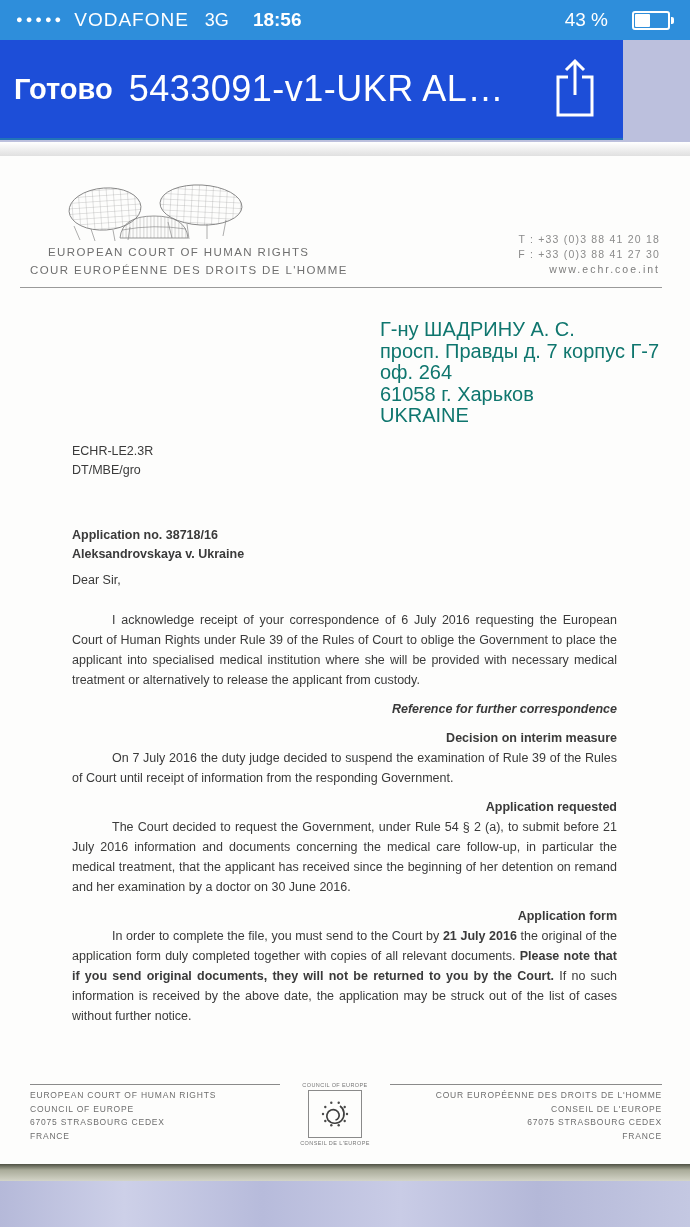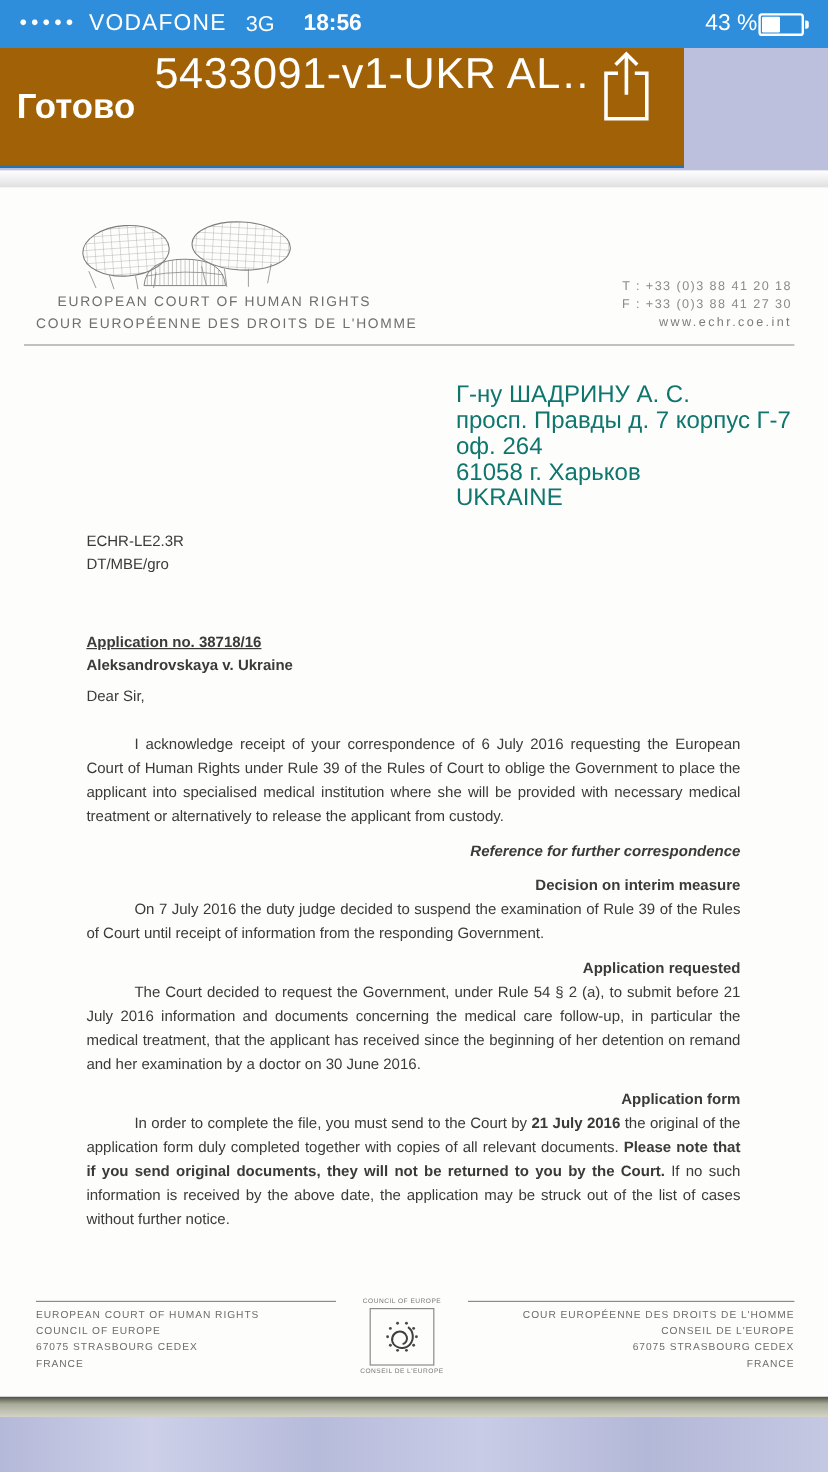--- a/index.html
+++ b/index.html
@@ -12,35 +12,35 @@
   .statusbar{
     position:absolute;top:0;left:0;width:690px;height:40px;
     background:#2e8edb;color:#fff;display:flex;align-items:center;
     padding:0 16px;box-sizing:border-box;font-size:18px;
   }
   .signal-dots{font-size:11px;letter-spacing:3px;margin-right:10px;margin-top:-2px;}
   .carrier{font-size:19px;letter-spacing:1px;margin-right:16px;text-align:right;}
   .network{font-size:18px;margin-right:24px;}
   .time{font-weight:bold;font-size:19px;}
   .sb-spacer{flex:1;}
-  .battery-pct{font-size:19px;margin-right:1px;}
+  .battery-pct{font-size:19px;margin-right:24px;}
   .battery{
     width:34px;height:15px;border:2px solid #fff;border-radius:3px;
     position:relative;display:inline-block;
   }
   .battery-fill{
     position:absolute;left:1px;top:1px;bottom:1px;background:#fff;border-radius:1px;
   }
   .battery-nub{
     width:3px;height:7px;background:#fff;border-radius:0 2px 2px 0;
     display:inline-block;margin-left:1px;
   }
   .navbar{
-    position:absolute;top:40px;left:0;width:570px;height:100px;
-    background:#a16207;color:#fff;display:flex;
+    position:absolute;top:40px;left:0;width:623px;height:100px;
+    background:#1d4ed8;color:#fff;display:flex;align-items:center;
     padding:0 14px;box-sizing:border-box;border-bottom:2px solid #2273b8;
   }
   .done-btn{
     background:none;border:none;color:#fff;font-weight:bold;
     font-size:29px;padding:0;margin-right:16px;cursor:pointer;
     font-family:"Liberation Sans",sans-serif;
   }
   .doc-title{
     font-size:36px;font-weight:400;letter-spacing:0.5px;
     white-space:nowrap;overflow:hidden;flex:1;
@@ -85,21 +85,21 @@
     display:flex;justify-content:space-between;
     font-size:12.5px;line-height:19px;
   }
   .ref-right{text-align:right;}
   .ref-date{margin-bottom:24px;}
   .ref-fax,.ref-pages{font-weight:bold;}
   .appno{
     position:absolute;top:370px;left:72px;
     font-size:12.5px;line-height:19px;font-weight:bold;
   }
-  .appno .underlined{text-decoration:underline;}
+  .appno .underlined{}
   .body-col{
     position:absolute;top:414px;left:72px;right:73px;
     font-size:12.5px;line-height:20px;text-align:justify;color:#3a3a3a;
   }
   .salutation{margin:0 0 20px 0;text-align:left;}
   .body-col p{margin:0;text-indent:40px;}
   .sec-h{font-weight:bold;margin-top:9px;text-align:right;}
   .sec-h.italic{font-style:italic;}
   .para-gap{margin-top:20px !important;}
   

